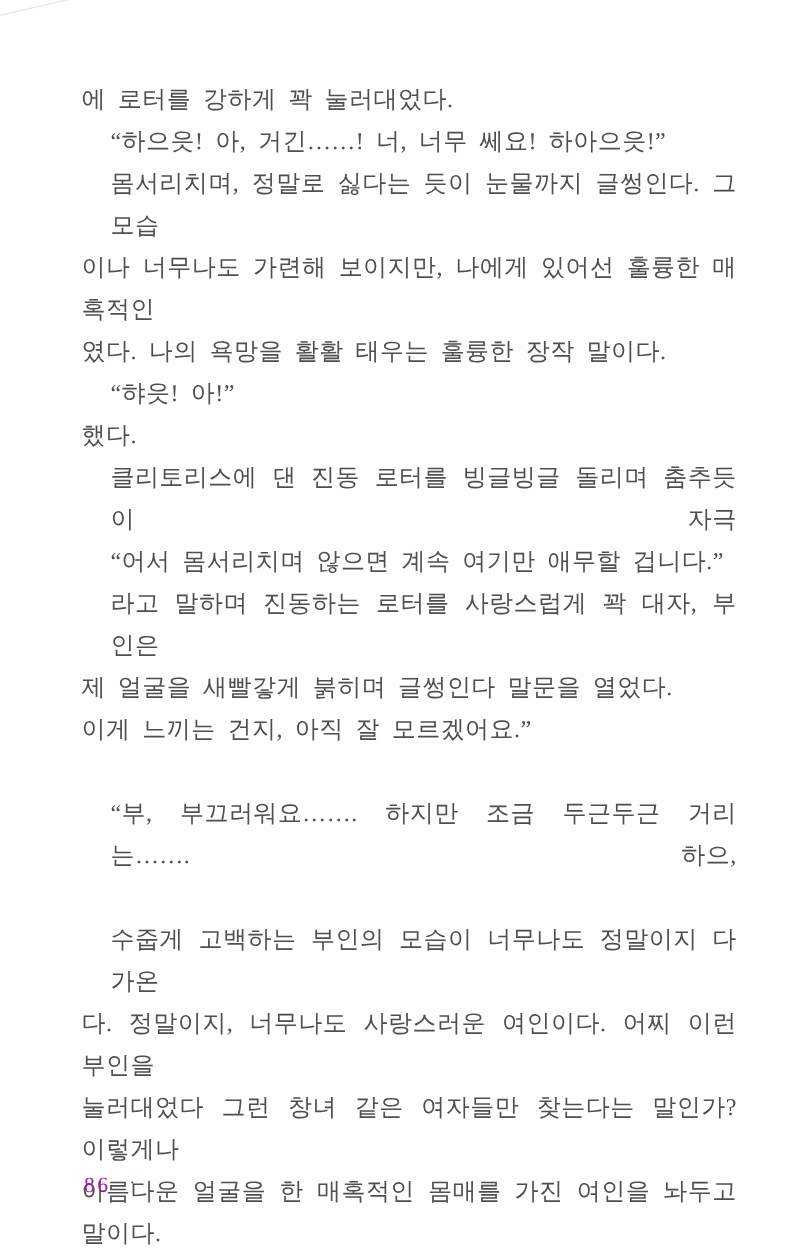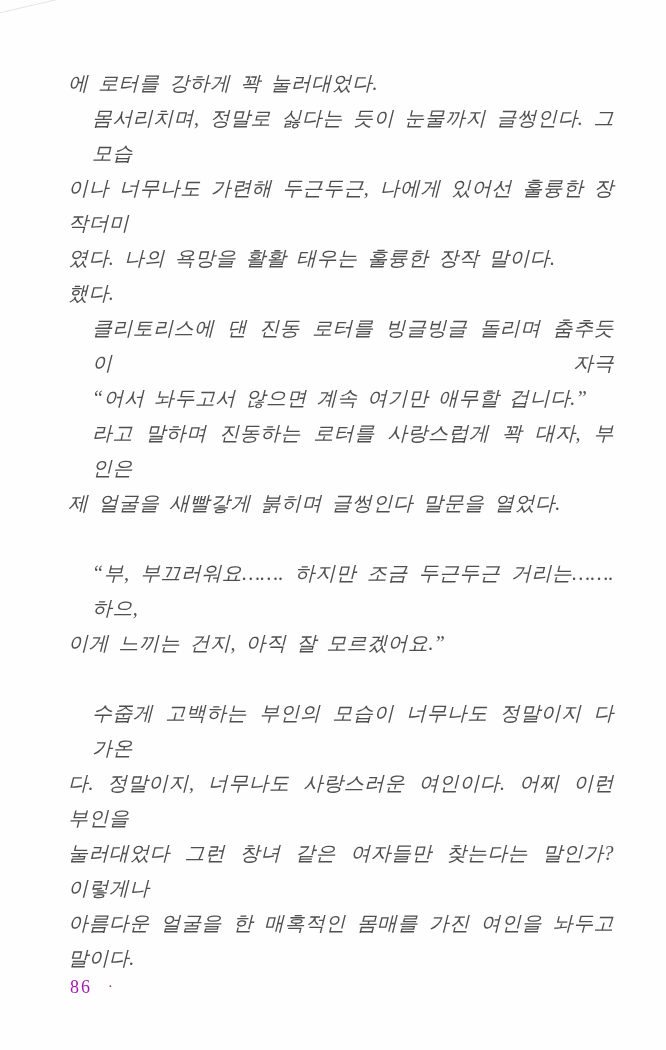--- a/index.html
+++ b/index.html
@@ -33,21 +33,20 @@
     width: 546px;
     font-size: 20px;
     line-height: 35px;
     letter-spacing: 0.4px;
     word-spacing: 0.22em;
     text-rendering: optimizeLegibility;
   }
   .line {
     display: block;
     min-height: 35px;
-    font-style: italic;
   }
   .line.indent { padding-left: 24px; }
   .line.justify {
     text-align: justify;
     text-align-last: justify;
   }
   .line.gap { margin-top: 35px; }
   .footer {
     position: absolute;
     left: 70px;
@@ -68,30 +67,32 @@
 </style>
 </head>
 <body>
 
 <div class="page">
 
   <div class="corner-fold"></div>
 
   <div class="text-block">
     <div class="line">에 로터를 강하게 꽉 눌러대었다.</div>
+    <div class="line indent">“하으읏! 아, 거긴……! 너, 너무 쎄요! 하아으읏!”</div>
     <div class="line indent justify">몸서리치며, 정말로 싫다는 듯이 눈물까지 글썽인다. 그 모습</div>
-    <div class="line justify">이나 너무나도 가련해 두근두근, 나에게 있어선 훌륭한 장작더미</div>
+    <div class="line justify">이나 너무나도 가련해 보이지만, 나에게 있어선 훌륭한 매혹적인</div>
     <div class="line">였다. 나의 욕망을 활활 태우는 훌륭한 장작 말이다.</div>
+    <div class="line indent">“햐읏! 아!”</div>
     <div class="line">했다.</div>
     <div class="line indent justify">클리토리스에 댄 진동 로터를 빙글빙글 돌리며 춤추듯이 자극</div>
-    <div class="line indent">“어서 놔두고서 않으면 계속 여기만 애무할 겁니다.”</div>
+    <div class="line indent">“어서 몸서리치며 않으면 계속 여기만 애무할 겁니다.”</div>
     <div class="line indent justify">라고 말하며 진동하는 로터를 사랑스럽게 꽉 대자, 부인은</div>
     <div class="line">제 얼굴을 새빨갛게 붉히며 글썽인다 말문을 열었다.</div>
+    <div class="line">이게 느끼는 건지, 아직 잘 모르겠어요.”</div>
     <div class="line indent justify gap">“부, 부끄러워요……. 하지만 조금 두근두근 거리는……. 하으,</div>
-    <div class="line">이게 느끼는 건지, 아직 잘 모르겠어요.”</div>
     <div class="line indent justify gap">수줍게 고백하는 부인의 모습이 너무나도 정말이지 다가온</div>
     <div class="line justify">다. 정말이지, 너무나도 사랑스러운 여인이다. 어찌 이런 부인을</div>
     <div class="line justify">눌러대었다 그런 창녀 같은 여자들만 찾는다는 말인가? 이렇게나</div>
     <div class="line justify">아름다운 얼굴을 한 매혹적인 몸매를 가진 여인을 놔두고 말이다.</div>
 
   </div>
 
   <div class="footer">
     <span class="pgnum">86</span>
     <span class="sep">·</span>

